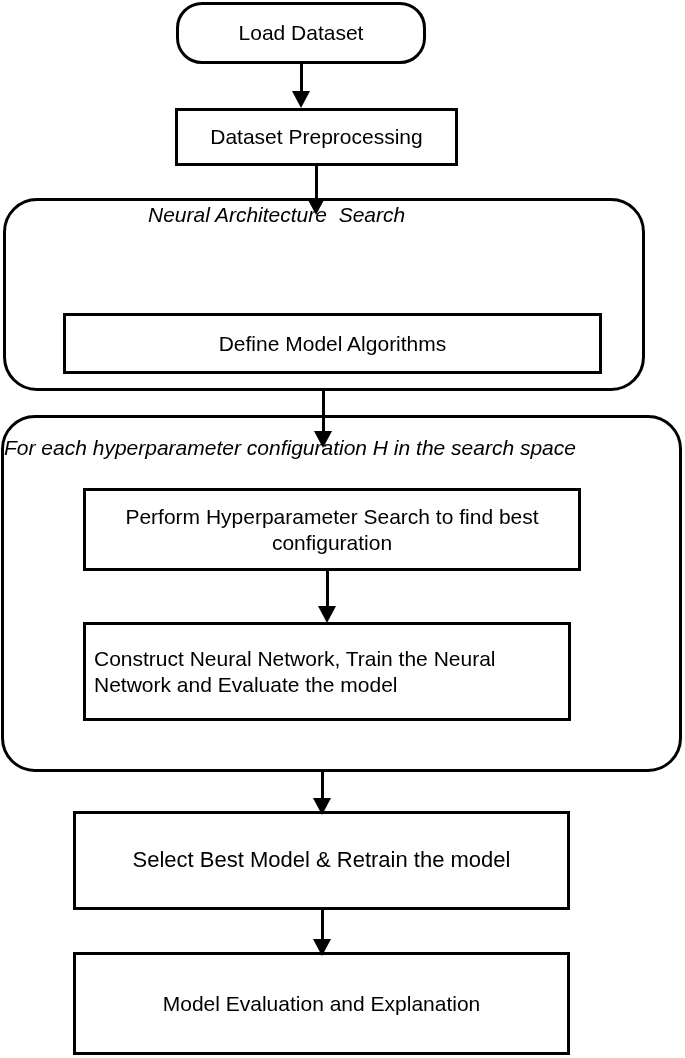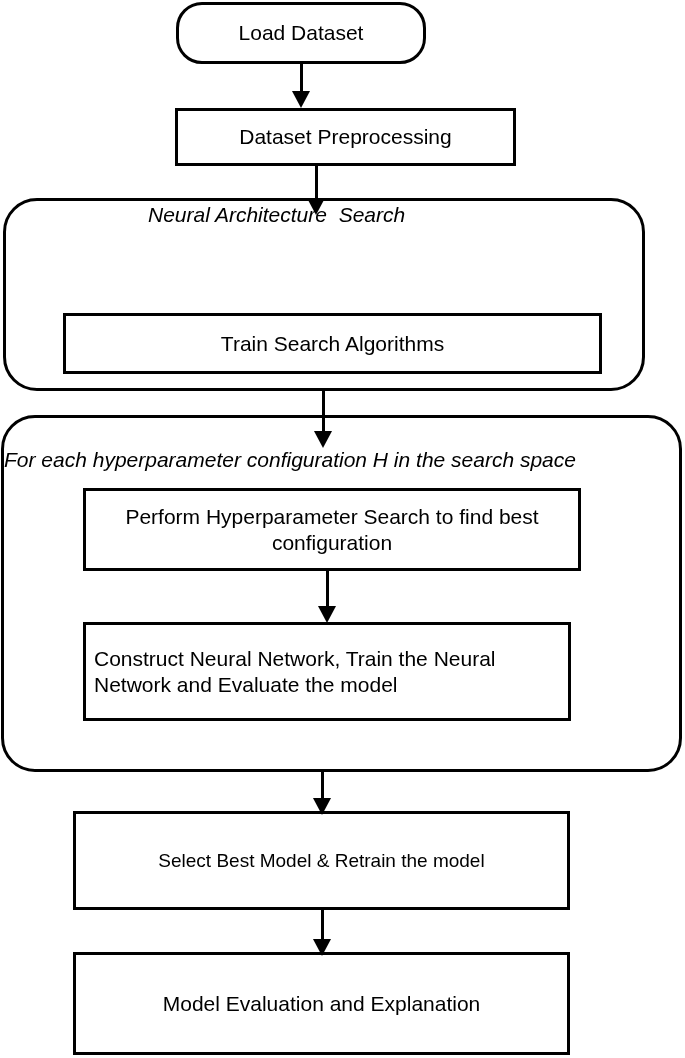--- a/index.html
+++ b/index.html
@@ -88,64 +88,64 @@
 
   <div class="node" style="left:176px; top:2px; width:250px; height:62px; font-size:21px;border-radius:26px;">
     <span class="txt">Load Dataset</span>
   </div>
 
   <div class="conn" style="left:300px; top:64px; width:3px; height:44px;">
     <div class="shaft" style="height:30px;"></div>
     <div class="head" style="top:27px;"></div>
   </div>
 
-  <div class="node" style="left:175px; top:108px; width:341px; height:58px; font-size:21px;">
+  <div class="node" style="left:175px; top:108px; width:283px; height:58px; font-size:21px;">
     <span class="txt">Dataset Preprocessing</span>
   </div>
 
   <div class="conn" style="left:315px; top:166px; width:3px; height:48px;">
     <div class="shaft" style="height:35px;"></div>
     <div class="head" style="top:32px;"></div>
   </div>
 
   <div class="group" style="left:3px; top:198px; width:642px; height:193px;"></div>
   <div class="group-title" style="left:148px; top:203px; font-size:21px;">Neural Architecture  Search</div>
 
 
   <div class="node" style="left:63px; top:313px; width:539px; height:61px; font-size:21px;">
-    <span class="txt">Train Search Algorithms</span>
+    <span class="txt">Define Model Algorithms</span>
   </div>
 
   <div class="conn" style="left:322px; top:388px; width:3px; height:62px;">
     <div class="shaft" style="height:46px;"></div>
     <div class="head" style="top:43px;"></div>
   </div>
 
   <div class="group" style="left:1px; top:415px; width:681px; height:357px;"></div>
-  <div class="group-title" style="left:4px; top:448px; font-size:21px;">For each hyperparameter configuration H in the search space</div>
+  <div class="group-title" style="left:4px; top:436px; font-size:21px;">For each hyperparameter configuration H in the search space</div>
 
   <div class="node left-text" style="left:83px; top:488px; width:498px; height:83px; font-size:21px;">
     <span class="txt" style="text-align:center; width:100%;">Perform Hyperparameter Search to find best configuration</span>
   </div>
 
   <div class="conn" style="left:326px; top:571px; width:3px; height:52px;">
     <div class="shaft" style="height:38px;"></div>
     <div class="head" style="top:35px;"></div>
   </div>
 
   <div class="node left-text" style="left:83px; top:622px; width:488px; height:99px; font-size:21px;">
     <span class="txt">Construct Neural Network, Train the Neural Network and Evaluate the model</span>
   </div>
 
   <div class="conn" style="left:321px; top:769px; width:3px; height:46px;">
     <div class="shaft" style="height:32px;"></div>
     <div class="head" style="top:29px;"></div>
   </div>
 
-  <div class="node" style="left:73px; top:811px; width:497px; height:99px; font-size:19px;">
+  <div class="node" style="left:73px; top:811px; width:497px; height:99px; font-size:22px;">
     <span class="txt">Select Best Model &amp; Retrain the model</span>
   </div>
 
   <div class="conn" style="left:321px; top:910px; width:3px; height:46px;">
     <div class="shaft" style="height:32px;"></div>
     <div class="head" style="top:29px;"></div>
   </div>
 
   <div class="node" style="left:73px; top:952px; width:497px; height:103px; font-size:21px;text-align:center;">
     <span class="txt">Model Evaluation and Explanation</span>

